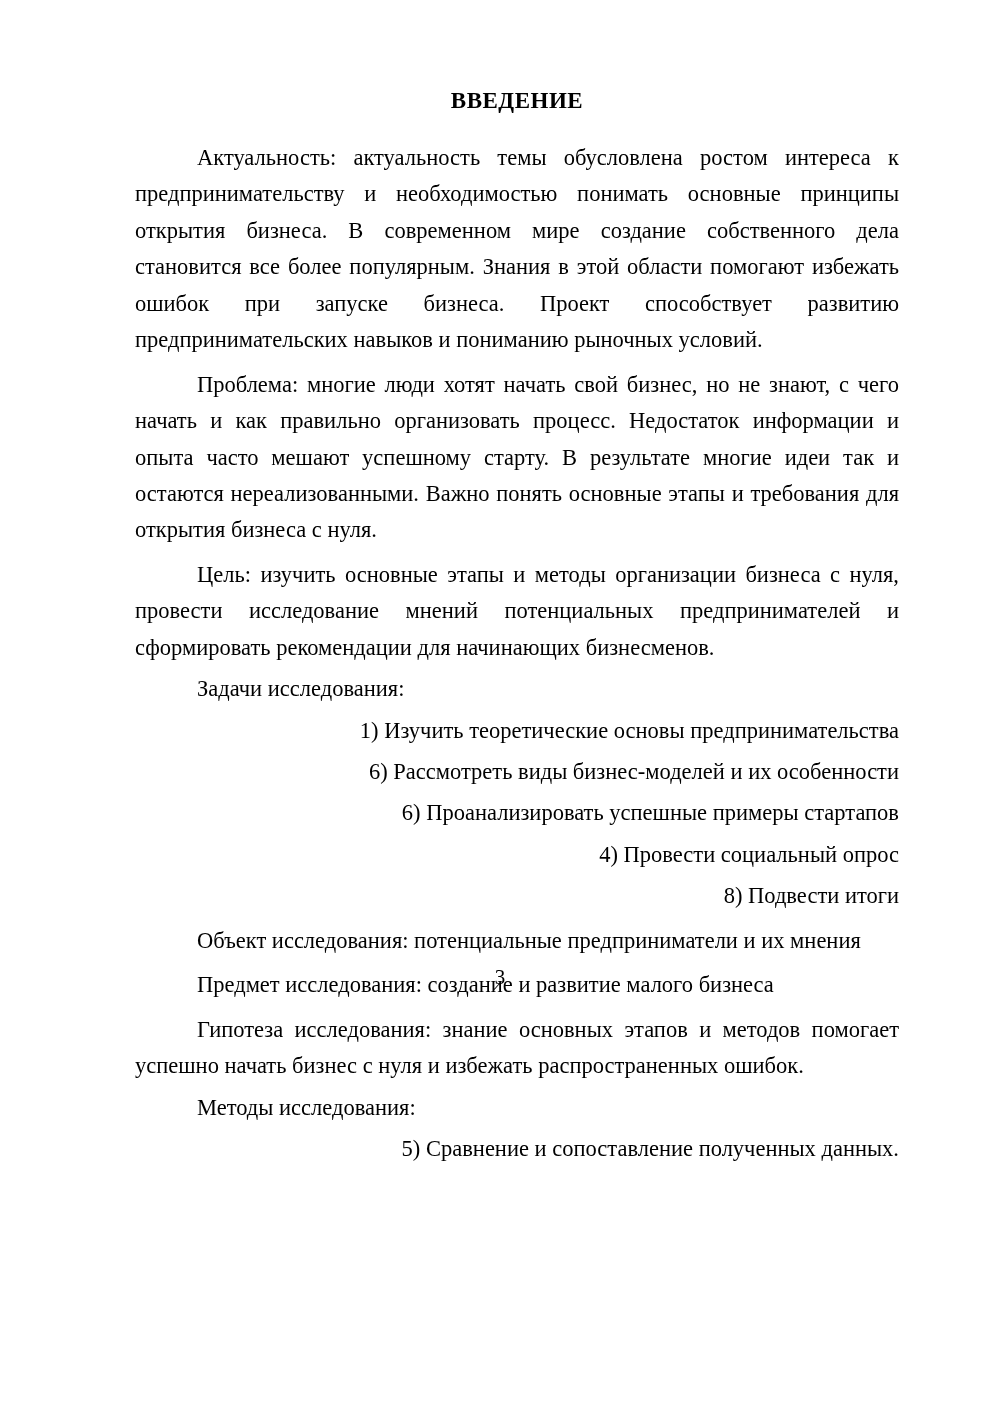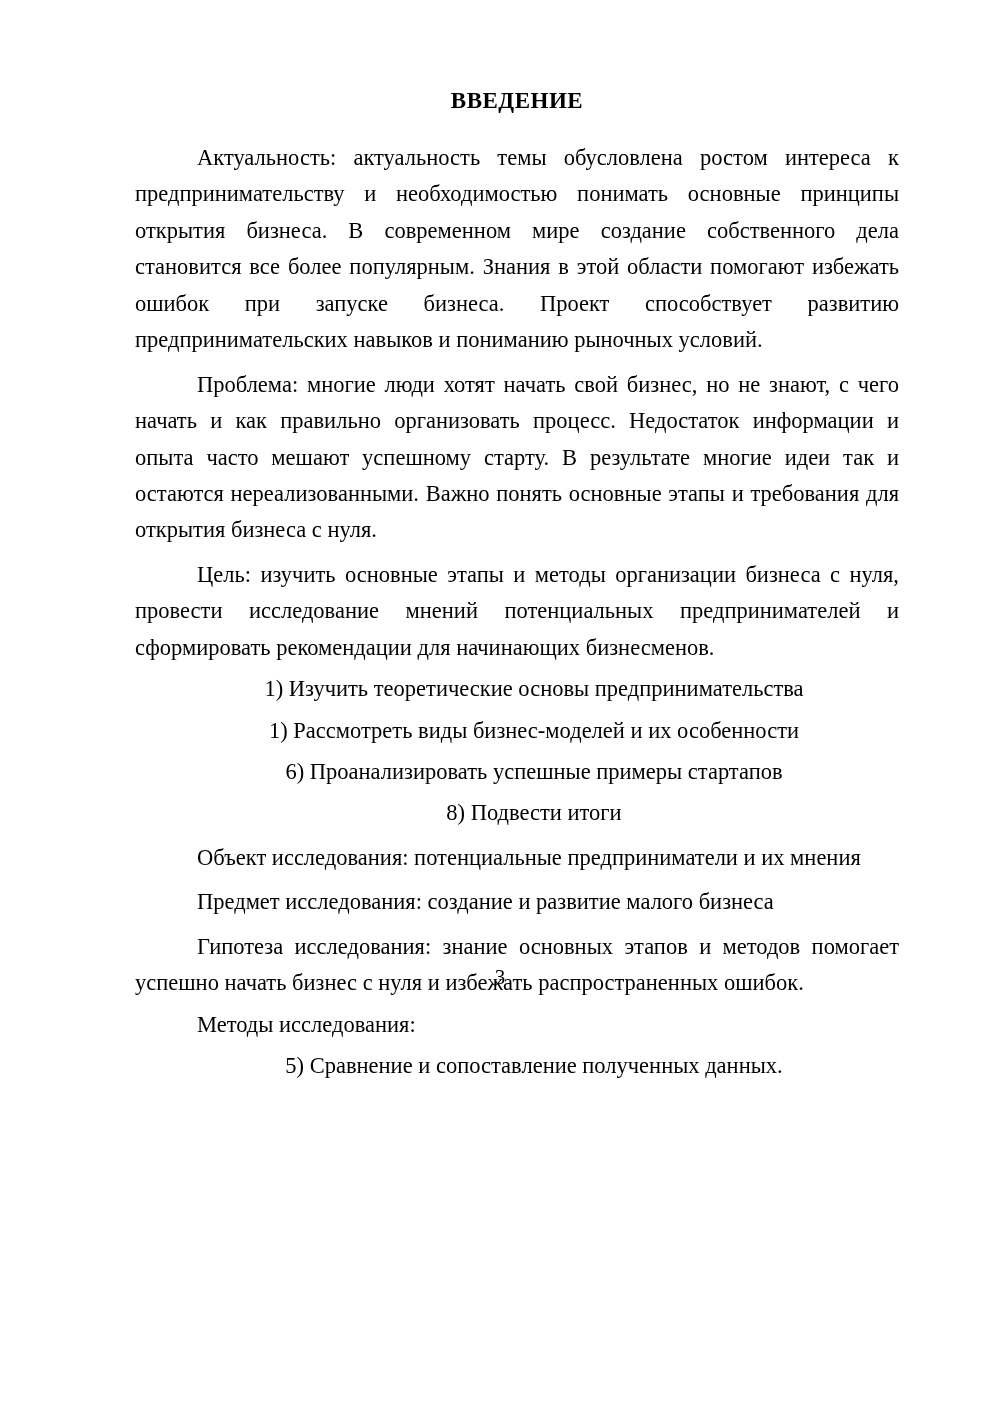--- a/index.html
+++ b/index.html
@@ -35,21 +35,21 @@
     line-height: 1.62;
     text-align: justify;
     text-justify: inter-word;
     text-indent: 62px;
     margin: 8px 0 5px 0;
     hyphens: none;
   }
   .list-item {
     font-size: 22.5px;
     line-height: 1.62;
-    text-align: center;
+    text-align: right;
     text-indent: 0;
     margin: 0 0 5px 0;
     padding-left: 34px;
   }
   .sub-head {
     font-size: 22.5px;
     line-height: 1.62;
     text-indent: 62px;
     margin: 0 0 5px 0;
   }
@@ -68,24 +68,26 @@
 <div class="page">
 
   <h1 class="doc-title">ВВЕДЕНИЕ</h1>
 
   <p class="para">Актуальность: актуальность темы обусловлена ростом интереса к предпринимательству и необходимостью понимать основные принципы открытия бизнеса. В современном мире создание собственного дела становится все более популярным. Знания в этой области помогают избежать ошибок при запуске бизнеса. Проект способствует развитию предпринимательских навыков и пониманию рыночных условий.</p>
 
   <p class="para">Проблема: многие люди хотят начать свой бизнес, но не знают, с чего начать и как правильно организовать процесс. Недостаток информации и опыта часто мешают успешному старту. В результате многие идеи так и остаются нереализованными. Важно понять основные этапы и требования для открытия бизнеса с нуля.</p>
 
   <p class="para">Цель: изучить основные этапы и методы организации бизнеса с нуля, провести исследование мнений потенциальных предпринимателей и сформировать рекомендации для начинающих бизнесменов.</p>
 
+  <p class="sub-head">Задачи исследования:</p>
 
   <p class="list-item">1) Изучить теоретические основы предпринимательства</p>
-  <p class="list-item">1) Рассмотреть виды бизнес-моделей и их особенности</p>
+  <p class="list-item">6) Рассмотреть виды бизнес-моделей и их особенности</p>
   <p class="list-item">6) Проанализировать успешные примеры стартапов</p>
+  <p class="list-item">4) Провести социальный опрос</p>
   <p class="list-item">8) Подвести итоги</p>
 
   <p class="para">Объект исследования: потенциальные предприниматели и их мнения</p>
 
   <p class="para">Предмет исследования: создание и развитие малого бизнеса</p>
 
   <p class="para">Гипотеза исследования: знание основных этапов и методов помогает успешно начать бизнес с нуля и избежать распространенных ошибок.</p>
 
   <p class="sub-head">Методы исследования:</p>
 

